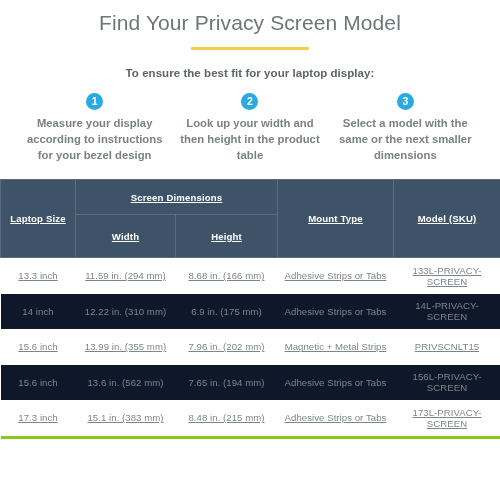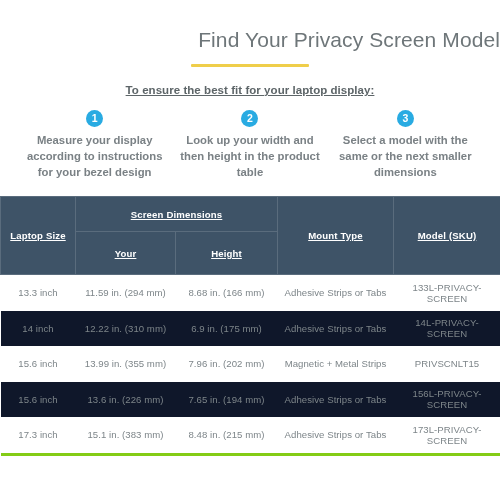--- a/index.html
+++ b/index.html
@@ -16,47 +16,46 @@
   }
   .page {
     width: 500px;
     height: 500px;
     position: relative;
     box-sizing: border-box;
   }
 
   
   .title {
-    text-align: right;
+    text-align: center;
     font-size: 21px;
     font-weight: 400;
     color: #6e7679;
     letter-spacing: 0.1px;
     margin: 0;
-    padding-top: 27px;
+    padding-top: 10px;
     line-height: 1.2;
   }
   .title-rule {
     width: 118px;
     height: 3px;
     background: #efce4a;
     margin: 12px auto 0 auto;
     border-radius: 1px;
   }
 
   
   .subtitle {
     text-align: center;
     font-size: 11.5px;
     font-weight: bold;
     color: #5d6568;
     margin: 0;
     padding-top: 17px;
     letter-spacing: 0.05px;
-    text-decoration: underline;
   }
 
   
   .steps {
     display: flex;
     width: 466px;
     margin: 14px auto 0 auto;
   }
   .step {
     flex: 1 1 0;
@@ -119,21 +118,21 @@
     font-size: 9.6px;
     color: #7d8589;
     text-align: center;
     padding: 0 4px;
     height: 35.5px;
     border: none;
     font-weight: 400;
     letter-spacing: 0.05px;
   }
   tbody tr.striped td { background: #0f172a; }
-  tbody tr.plain td { background: #ffffff; }
+  tbody tr.plain td { background: #ffffff; text-decoration: underline; }
   tbody tr.last-row td { border-bottom: 3px solid #84cc16; }
 
   
   .footer-note {
     text-align: center;
     font-size: 9.6px;
     font-style: italic;
     color: #8b9296;
     padding-top: 13px;
     letter-spacing: 0.05px;
@@ -174,21 +173,21 @@
         <col style="width:107px">
       </colgroup>
       <thead>
         <tr>
           <th class="hdr-laptop th-outer-left no-top" rowspan="2">Laptop Size</th>
           <th class="hdr-screendim no-top" colspan="2">Screen Dimensions</th>
           <th class="hdr-laptop no-top" rowspan="2">Mount Type</th>
           <th class="hdr-laptop th-outer-right no-top" rowspan="2">Model (SKU)</th>
         </tr>
         <tr>
-          <th class="hdr-sub no-bottom">Your</th>
+          <th class="hdr-sub no-bottom">Width</th>
           <th class="hdr-sub no-bottom">Height</th>
         </tr>
       </thead>
       <tbody>
         <tr class="plain">
           <td>13.3 inch</td>
           <td>11.59 in. (294 mm)</td>
           <td>8.68 in. (166 mm)</td>
           <td>Adhesive Strips or Tabs</td>
           <td>133L-PRIVACY-SCREEN</td>
@@ -202,21 +201,21 @@
         </tr>
         <tr class="plain">
           <td>15.6 inch</td>
           <td>13.99 in. (355 mm)</td>
           <td>7.96 in. (202 mm)</td>
           <td>Magnetic + Metal Strips</td>
           <td>PRIVSCNLT15</td>
         </tr>
         <tr class="striped">
           <td>15.6 inch</td>
-          <td>13.6 in. (226 mm)</td>
+          <td>13.6 in. (562 mm)</td>
           <td>7.65 in. (194 mm)</td>
           <td>Adhesive Strips or Tabs</td>
           <td>156L-PRIVACY-SCREEN</td>
         </tr>
         <tr class="plain last-row">
           <td>17.3 inch</td>
           <td>15.1 in. (383 mm)</td>
           <td>8.48 in. (215 mm)</td>
           <td>Adhesive Strips or Tabs</td>
           <td>173L-PRIVACY-SCREEN</td>

